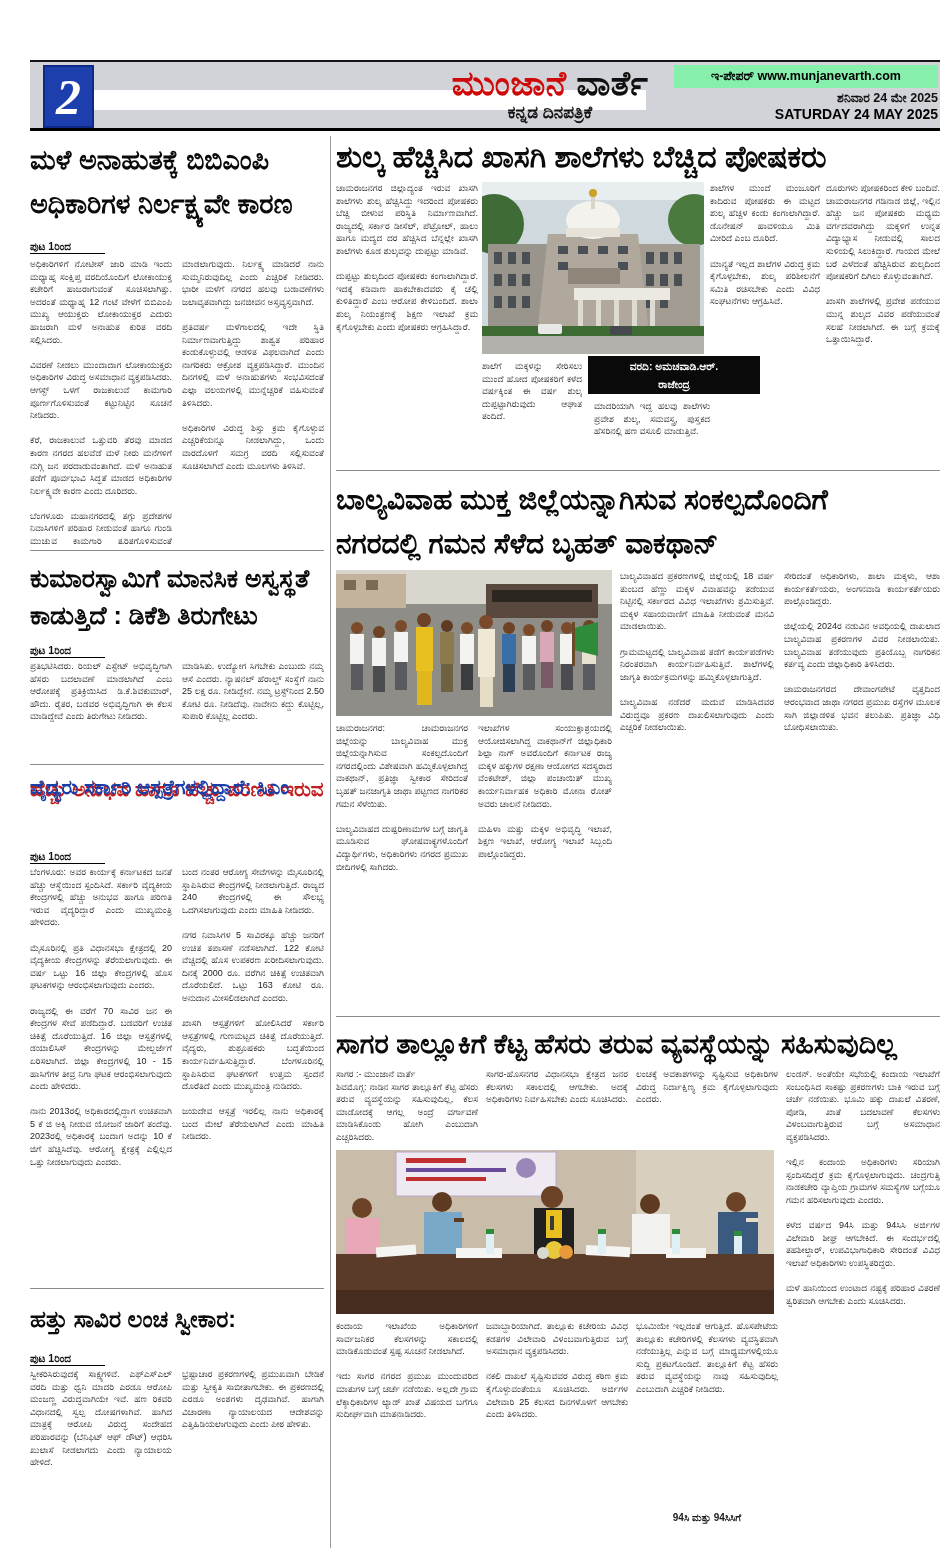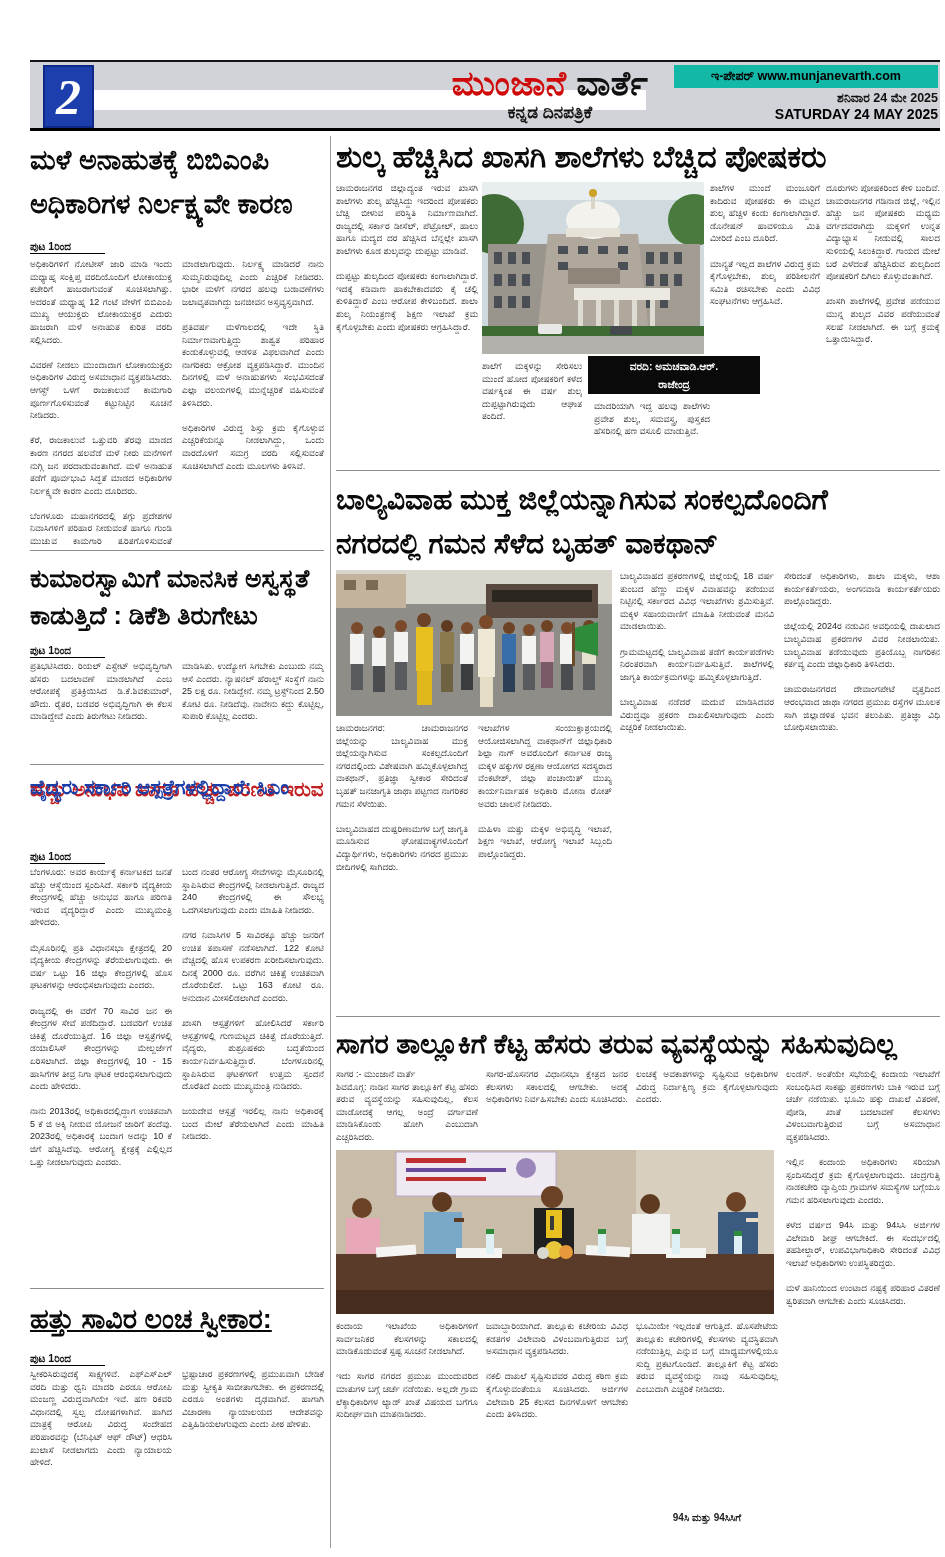--- a/index.html
+++ b/index.html
@@ -9,21 +9,21 @@
   .masthead{position:absolute;left:30px;top:60px;width:910px;height:67px;background:#d2d3d9;border-top:2px solid #141414;}
   .white-band{position:absolute;left:58px;top:28px;width:558px;height:20px;background:#ffffff;}
   .pagenum{position:absolute;left:13px;top:3px;width:47px;height:59px;background:#1d3fae;border:2px solid #0e2a86;
            color:#fff;font-family:"Liberation Serif",serif;font-style:italic;font-weight:bold;font-size:50px;
            display:flex;align-items:center;justify-content:center;}
   .mtitle{position:absolute;left:352px;top:2px;width:336px;text-align:center;}
   .mtitle-main{font-size:34px;font-weight:bold;letter-spacing:0.5px;line-height:38px;white-space:nowrap;}
   .t-red{color:#cf0a0a;} .t-black{color:#101010;}
   .tagline{font-size:17px;font-weight:bold;color:#141414;margin-top:1px;}
   .mast-right{position:absolute;right:2px;top:3px;width:264px;text-align:right;}
-  .epaper{background:#14b8a6;font-size:12.5px;font-weight:bold;color:#000;padding:4px 4px;text-align:center;}
+  .epaper{background:#86efac;font-size:12.5px;font-weight:bold;color:#000;padding:4px 4px;text-align:center;}
   .date-kn{font-size:12.5px;font-weight:bold;margin-top:3px;color:#101010;}
   .date-en{font-size:14px;font-weight:bold;color:#000;}
   .mast-bar{position:absolute;left:30px;top:128px;width:910px;height:3px;background:#000;}
   
   .content{position:absolute;left:30px;top:136px;width:910px;height:1414px;}
   .vdivider{position:absolute;left:300px;top:0;width:1px;height:1412px;background:#9a9a9a;}
   .leftcol{position:absolute;left:0;top:0;width:294px;height:1412px;}
   .rightcol{position:absolute;left:306px;top:0;width:604px;height:1412px;}
   .abs{position:absolute;}
   .hl{font-weight:bold;color:#0a0a0a;}
@@ -112,21 +112,21 @@
         <div class="body">ಬಂದ ನಂತರ ಆರೋಗ್ಯ ಸೇವೆಗಳನ್ನು ಮೈಸೂರಿನಲ್ಲಿ ಸ್ಥಾಪಿಸಿರುವ ಕೇಂದ್ರಗಳಲ್ಲಿ ನೀಡಲಾಗುತ್ತಿದೆ. ರಾಜ್ಯದ 240 ಕೇಂದ್ರಗಳಲ್ಲಿ ಈ ಸೌಲಭ್ಯ ಒದಗಿಸಲಾಗುವುದು ಎಂದು ಮಾಹಿತಿ ನೀಡಿದರು.
 
 ನಗರ ನಿವಾಸಿಗಳ 5 ಸಾವಿರಕ್ಕೂ ಹೆಚ್ಚು ಜನರಿಗೆ ಉಚಿತ ತಪಾಸಣೆ ನಡೆಸಲಾಗಿದೆ. 122 ಕೋಟಿ ವೆಚ್ಚದಲ್ಲಿ ಹೊಸ ಉಪಕರಣ ಖರೀದಿಸಲಾಗುವುದು. ದಿನಕ್ಕೆ 2000 ರೂ. ವರೆಗಿನ ಚಿಕಿತ್ಸೆ ಉಚಿತವಾಗಿ ದೊರೆಯಲಿದೆ. ಒಟ್ಟು 163 ಕೋಟಿ ರೂ. ಅನುದಾನ ಮೀಸಲಿಡಲಾಗಿದೆ ಎಂದರು.
 
 ಖಾಸಗಿ ಆಸ್ಪತ್ರೆಗಳಿಗೆ ಹೋಲಿಸಿದರೆ ಸರ್ಕಾರಿ ಆಸ್ಪತ್ರೆಗಳಲ್ಲಿ ಗುಣಮಟ್ಟದ ಚಿಕಿತ್ಸೆ ದೊರೆಯುತ್ತಿದೆ. ವೈದ್ಯರು, ಶುಶ್ರೂಷಕರು ಬದ್ಧತೆಯಿಂದ ಕಾರ್ಯನಿರ್ವಹಿಸುತ್ತಿದ್ದಾರೆ. ಬೆಂಗಳೂರಿನಲ್ಲಿ ಸ್ಥಾಪಿಸಿರುವ ಘಟಕಗಳಿಗೆ ಉತ್ತಮ ಸ್ಪಂದನೆ ದೊರೆತಿದೆ ಎಂದು ಮುಖ್ಯಮಂತ್ರಿ ನುಡಿದರು.
 
 ಜಯದೇವ ಆಸ್ಪತ್ರೆ ಇರಲಿಲ್ಲ ನಾನು ಅಧಿಕಾರಕ್ಕೆ ಬಂದ ಮೇಲೆ ತೆರೆಯಲಾಗಿದೆ ಎಂದು ಮಾಹಿತಿ ನೀಡಿದರು.</div>
       </div>
       <div class="hrule" style="top:1152px;"></div>
 
-      <div class="abs hl" style="left:0;top:1162px;width:294px;font-size:27px;line-height:42px;text-decoration:underline;">ಹತ್ತು ಸಾವಿರ ಲಂಚ ಸ್ವೀಕಾರ:</div>
+      <div class="abs hl" style="left:0;top:1162px;width:294px;font-size:23px;line-height:42px;">ಹತ್ತು ಸಾವಿರ ಲಂಚ ಸ್ವೀಕಾರ:</div>
       <div class="abs" style="left:0;top:1212px;">
         <span class="dateline">ಪುಟ 1ರಿಂದ</span>
       </div>
       <div class="abs cols2" style="left:0;top:1232px;width:294px;height:178px;">
         <div class="body">ಸ್ವೀಕರಿಸಿರುವುದಕ್ಕೆ ಸಾಕ್ಷ್ಯಗಳಿವೆ. ಎಫ್‌ಎಸ್‌ಎಲ್ ವರದಿ ಮತ್ತು ಧ್ವನಿ ಮಾದರಿ ಎರಡೂ ಆರೋಪಿ ಮಂಜಣ್ಣ ವಿರುದ್ಧವಾಗಿಯೇ ಇವೆ. ಹಣ ರಿಕವರಿ ವಿಧಾನದಲ್ಲಿ ಸ್ವಲ್ಪ ದೋಷಗಳಾಗಿವೆ. ಹಾಗಿದ ಮಾತ್ರಕ್ಕೆ ಆರೋಪಿ ವಿರುದ್ಧ ಸಂದೇಹದ ಪರಿಹಾರವನ್ನು (ಬೆನಿಫಿಟ್ ಆಫ್ ಡೌಟ್) ಆಧರಿಸಿ ಖುಲಾಸೆ ನೀಡಲಾಗದು ಎಂದು ನ್ಯಾಯಾಲಯ ಹೇಳಿದೆ.</div>
         <div class="body">ಭ್ರಷ್ಟಾಚಾರ ಪ್ರಕರಣಗಳಲ್ಲಿ ಪ್ರಮುಖವಾಗಿ ಬೇಡಿಕೆ ಮತ್ತು ಸ್ವೀಕೃತಿ ಸಾಬೀತಾಗಬೇಕು. ಈ ಪ್ರಕರಣದಲ್ಲಿ ಎರಡೂ ಅಂಶಗಳು ದೃಢವಾಗಿವೆ. ಹಾಗಾಗಿ ವಿಚಾರಣಾ ನ್ಯಾಯಾಲಯದ ಆದೇಶವನ್ನು ಎತ್ತಿಹಿಡಿಯಲಾಗುವುದು ಎಂದು ಪೀಠ ಹೇಳಿತು.</div>
       </div>
     </div>
 
     <div class="rightcol">

